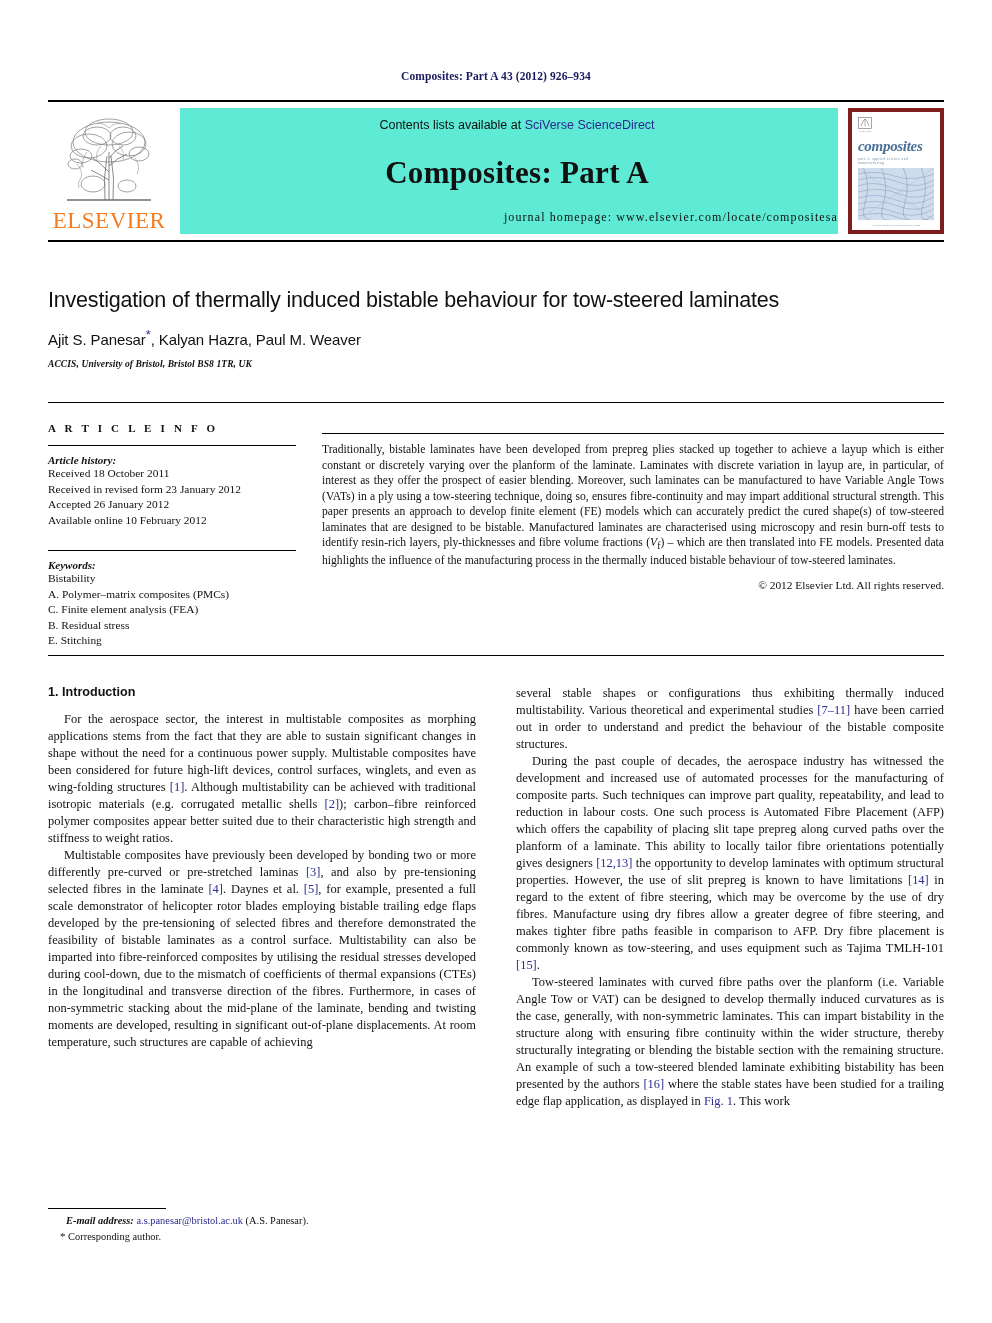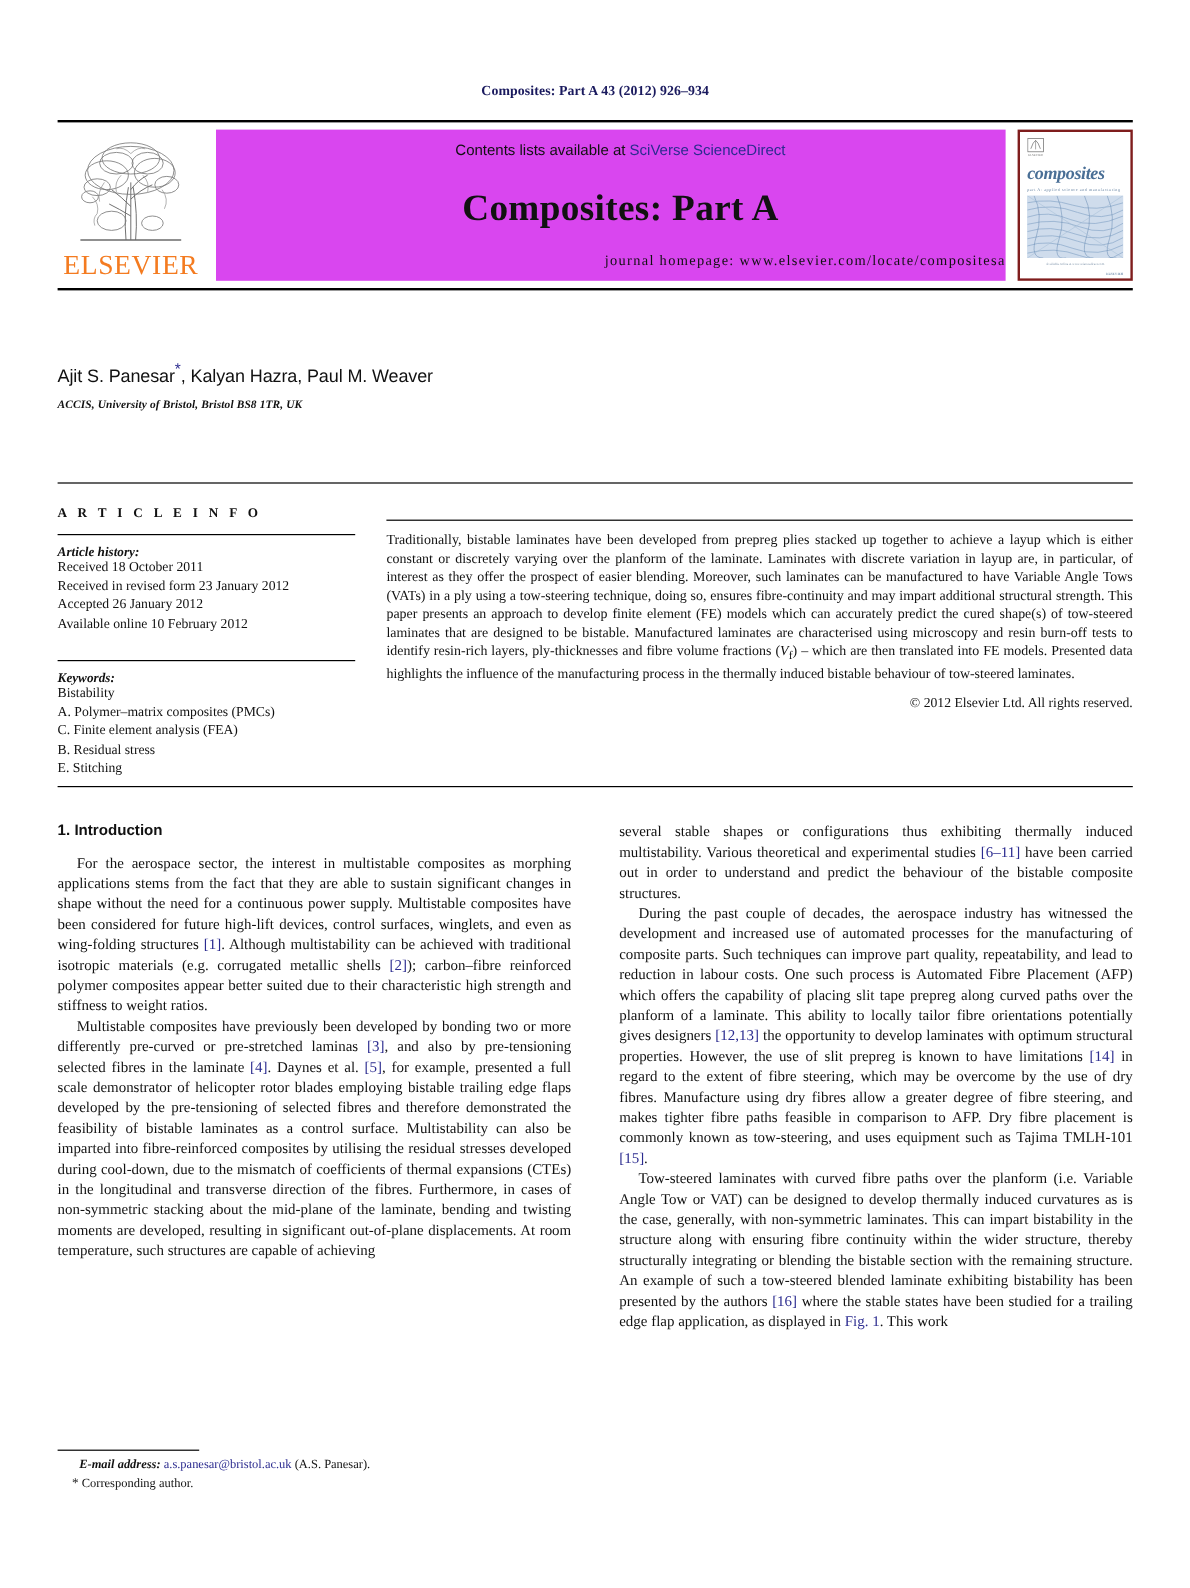--- a/index.html
+++ b/index.html
@@ -68,21 +68,21 @@
     font-family: "Liberation Serif", serif;
     font-size: 23px;
     letter-spacing: 0.5px;
     color: #F47B20;
     line-height: 1;
     margin-top: 1px;
     white-space: nowrap;
   }
   .masthead-center {
     flex: 1 1 auto;
-    background: #d946ef;
+    background: #5eead4;
     display: flex;
     flex-direction: column;
     justify-content: space-between;
     padding: 10px 0 9px 16px;
     margin: 0 10px;
     box-sizing: border-box;
   }
   .contents-line {
     text-align: center;
     font-family: "Liberation Sans", sans-serif;
@@ -106,21 +106,21 @@
   .homepage-line {
     text-align: right;
     font-family: Liberation Serif, serif;
     font-size: 12px;
     color: #111;
     letter-spacing: 1.1px;
   }
   .cover-thumb {
     width: 96px;
     flex: 0 0 96px;
-    border: 2px solid #7f1d1d;
+    border: 4px solid #7f1d1d;
     background: #ffffff;
     box-sizing: border-box;
     position: relative;
     overflow: hidden;
   }
   .cover-inner {
     position: absolute;
     left: 6px; top: 5px; right: 6px; bottom: 5px;
     background: #fff;
   }
@@ -450,20 +450,21 @@
           <div class="cover-foot">Available online at www.sciencedirect.com</div>
           <div class="cover-foot2">ELSEVIER</div>
         </div>
       </div>
     </div>
 
     <div class="masthead-rule-bottom"></div>
   </div>
 
   <div class="title-block">
+    <h1 class="paper-title">Investigation of thermally induced bistable behaviour for tow-steered laminates</h1>
     <div class="authors">
       <span>Ajit S. Panesar</span><span class="corr-star">*</span><span>, Kalyan Hazra, Paul M. Weaver</span>
     </div>
     <div class="affiliation">ACCIS, University of Bristol, Bristol BS8 1TR, UK</div>
   </div>
 
   <div class="info-rule-top"></div>
   <div class="info-region">
     <div class="info-col">
       <div class="sec-head">A R T I C L E   I N F O</div>
@@ -495,21 +496,21 @@
   <div class="info-rule-bottom"></div>
 
   <div class="body-cols">
     <div class="col">
       <h2 class="section-title">1. Introduction</h2>
       <p class="body-p">For the aerospace sector, the interest in multistable composites as morphing applications stems from the fact that they are able to sustain significant changes in shape without the need for a continuous power supply. Multistable composites have been considered for future high-lift devices, control surfaces, winglets, and even as wing-folding structures <span class="ref">[1]</span>. Although multistability can be achieved with traditional isotropic materials (e.g. corrugated metallic shells <span class="ref">[2]</span>); carbon–fibre reinforced polymer composites appear better suited due to their characteristic high strength and stiffness to weight ratios.</p>
       <p class="body-p">Multistable composites have previously been developed by bonding two or more differently pre-curved or pre-stretched laminas <span class="ref">[3]</span>, and also by pre-tensioning selected fibres in the laminate <span class="ref">[4]</span>. Daynes et al. <span class="ref">[5]</span>, for example, presented a full scale demonstrator of helicopter rotor blades employing bistable trailing edge flaps developed by the pre-tensioning of selected fibres and therefore demonstrated the feasibility of bistable laminates as a control surface. Multistability can also be imparted into fibre-reinforced composites by utilising the residual stresses developed during cool-down, due to the mismatch of coefficients of thermal expansions (CTEs) in the longitudinal and transverse direction of the fibres. Furthermore, in cases of non-symmetric stacking about the mid-plane of the laminate, bending and twisting moments are developed, resulting in significant out-of-plane displacements. At room temperature, such structures are capable of achieving</p>
     </div>
     <div class="col-gap"></div>
     <div class="col">
-      <p class="body-p no-indent">several stable shapes or configurations thus exhibiting thermally induced multistability. Various theoretical and experimental studies <span class="ref">[6–11]</span> have been carried out in order to understand and predict the behaviour of the bistable composite structures.</p>
+      <p class="body-p no-indent">several stable shapes or configurations thus exhibiting thermally induced multistability. Various theoretical and experimental studies <span class="ref">[7–11]</span> have been carried out in order to understand and predict the behaviour of the bistable composite structures.</p>
       <p class="body-p">During the past couple of decades, the aerospace industry has witnessed the development and increased use of automated processes for the manufacturing of composite parts. Such techniques can improve part quality, repeatability, and lead to reduction in labour costs. One such process is Automated Fibre Placement (AFP) which offers the capability of placing slit tape prepreg along curved paths over the planform of a laminate. This ability to locally tailor fibre orientations potentially gives designers <span class="ref">[12,13]</span> the opportunity to develop laminates with optimum structural properties. However, the use of slit prepreg is known to have limitations <span class="ref">[14]</span> in regard to the extent of fibre steering, which may be overcome by the use of dry fibres. Manufacture using dry fibres allow a greater degree of fibre steering, and makes tighter fibre paths feasible in comparison to AFP. Dry fibre placement is commonly known as tow-steering, and uses equipment such as Tajima TMLH-101 <span class="ref">[15]</span>.</p>
       <p class="body-p">Tow-steered laminates with curved fibre paths over the planform (i.e. Variable Angle Tow or VAT) can be designed to develop thermally induced curvatures as is the case, generally, with non-symmetric laminates. This can impart bistability in the structure along with ensuring fibre continuity within the wider structure, thereby structurally integrating or blending the bistable section with the remaining structure. An example of such a tow-steered blended laminate exhibiting bistability has been presented by the authors <span class="ref">[16]</span> where the stable states have been studied for a trailing edge flap application, as displayed in <span class="figref">Fig. 1</span>. This work</p>
     </div>
   </div>
 
   <div class="footnote">
     <div class="footnote-rule"></div>
     <div class="footnote-line footnote-indent" style="padding-left:18px;">
       <span class="em-label">E-mail address:</span>
       <span class="email-link">a.s.panesar@bristol.ac.uk</span>

